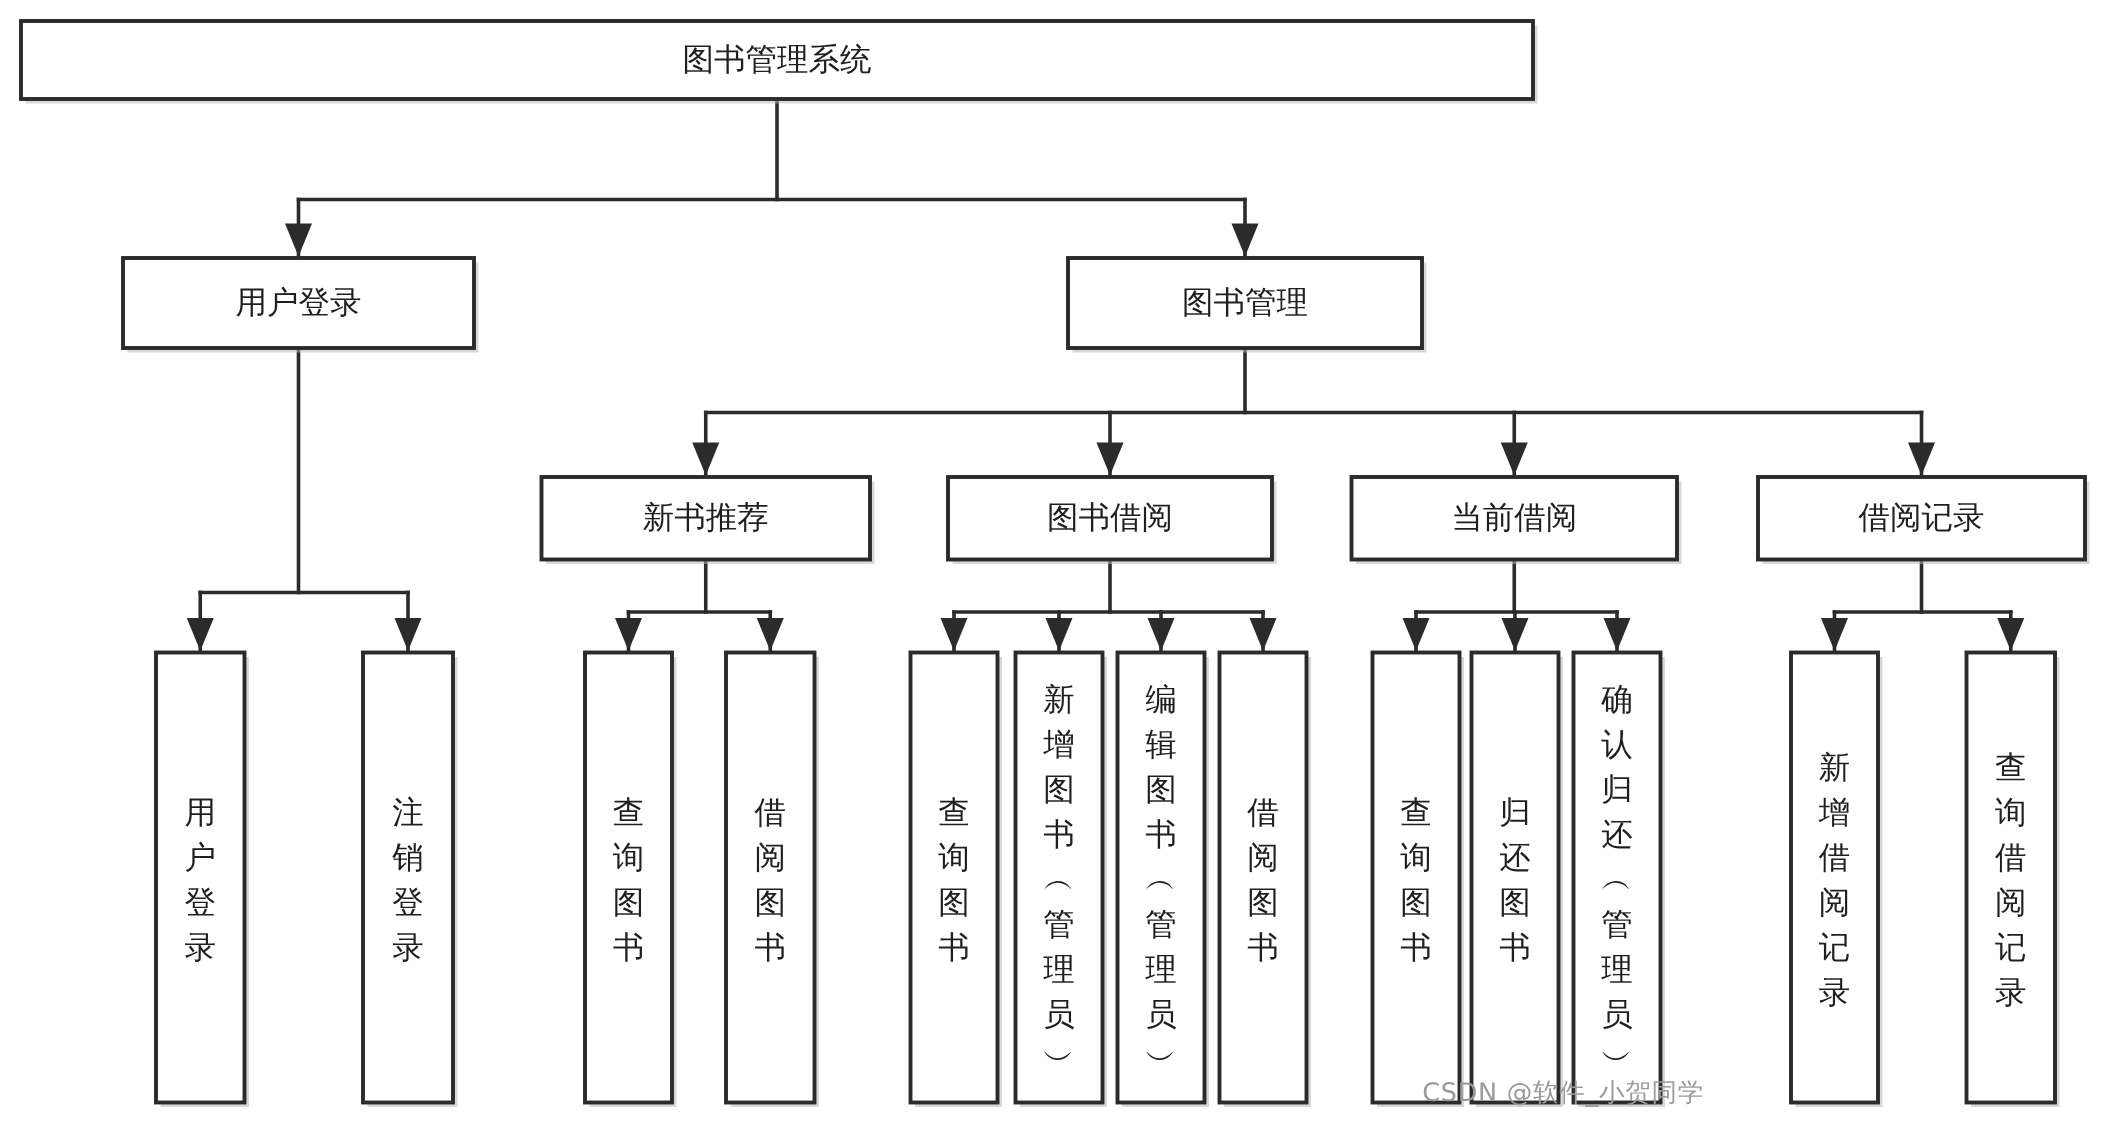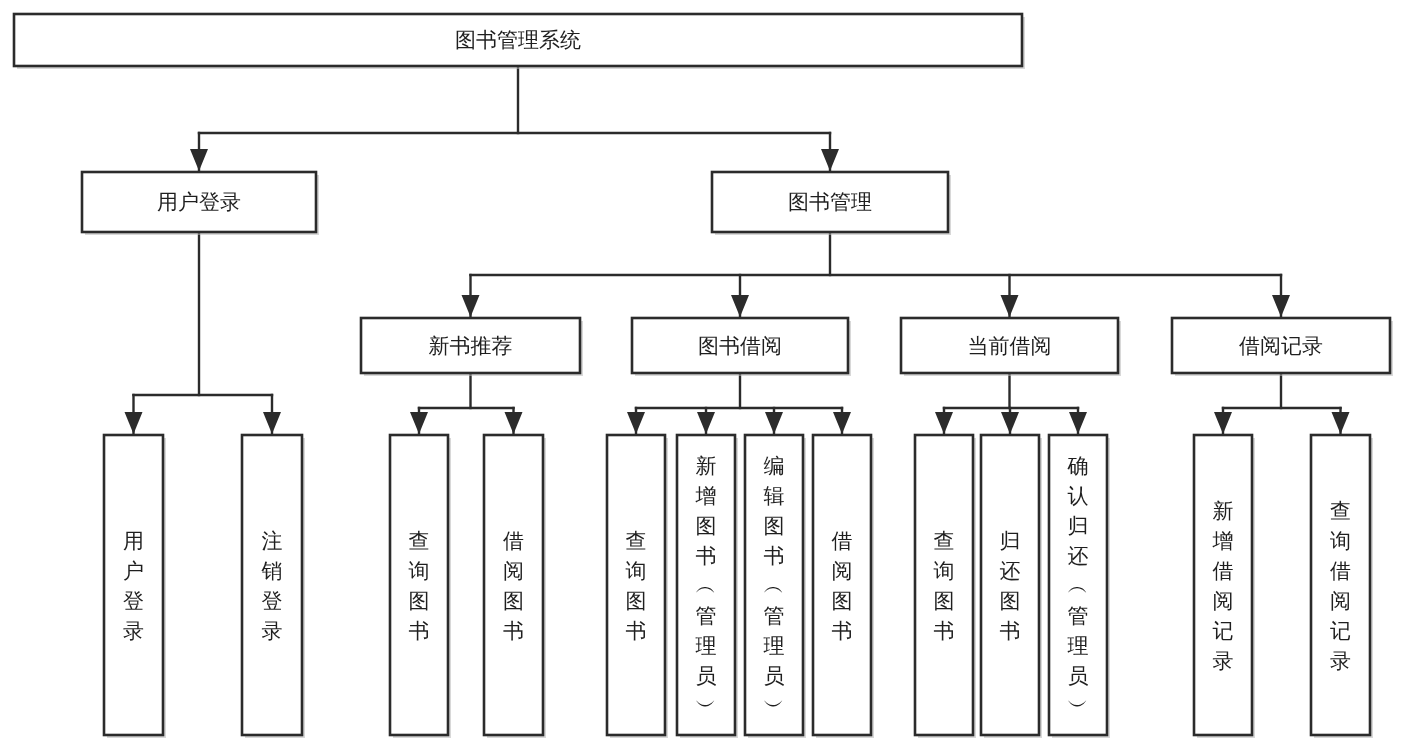--- a/index.html
+++ b/index.html
@@ -308,13 +308,14 @@
             <text x="1340.5" y="518.4" class="node-label-v">查</text>
             <text x="1340.5" y="548.4" class="node-label-v">询</text>
             <text x="1340.5" y="578.4" class="node-label-v">借</text>
             <text x="1340.5" y="608.4" class="node-label-v">阅</text>
             <text x="1340.5" y="638.4" class="node-label-v">记</text>
             <text x="1340.5" y="668.4" class="node-label-v">录</text>
           </g>
         </g>
       </g>
   </svg>
+  <div class="watermark">CSDN @软件_小贺同学</div>
 </div>
 
 </body></html>

